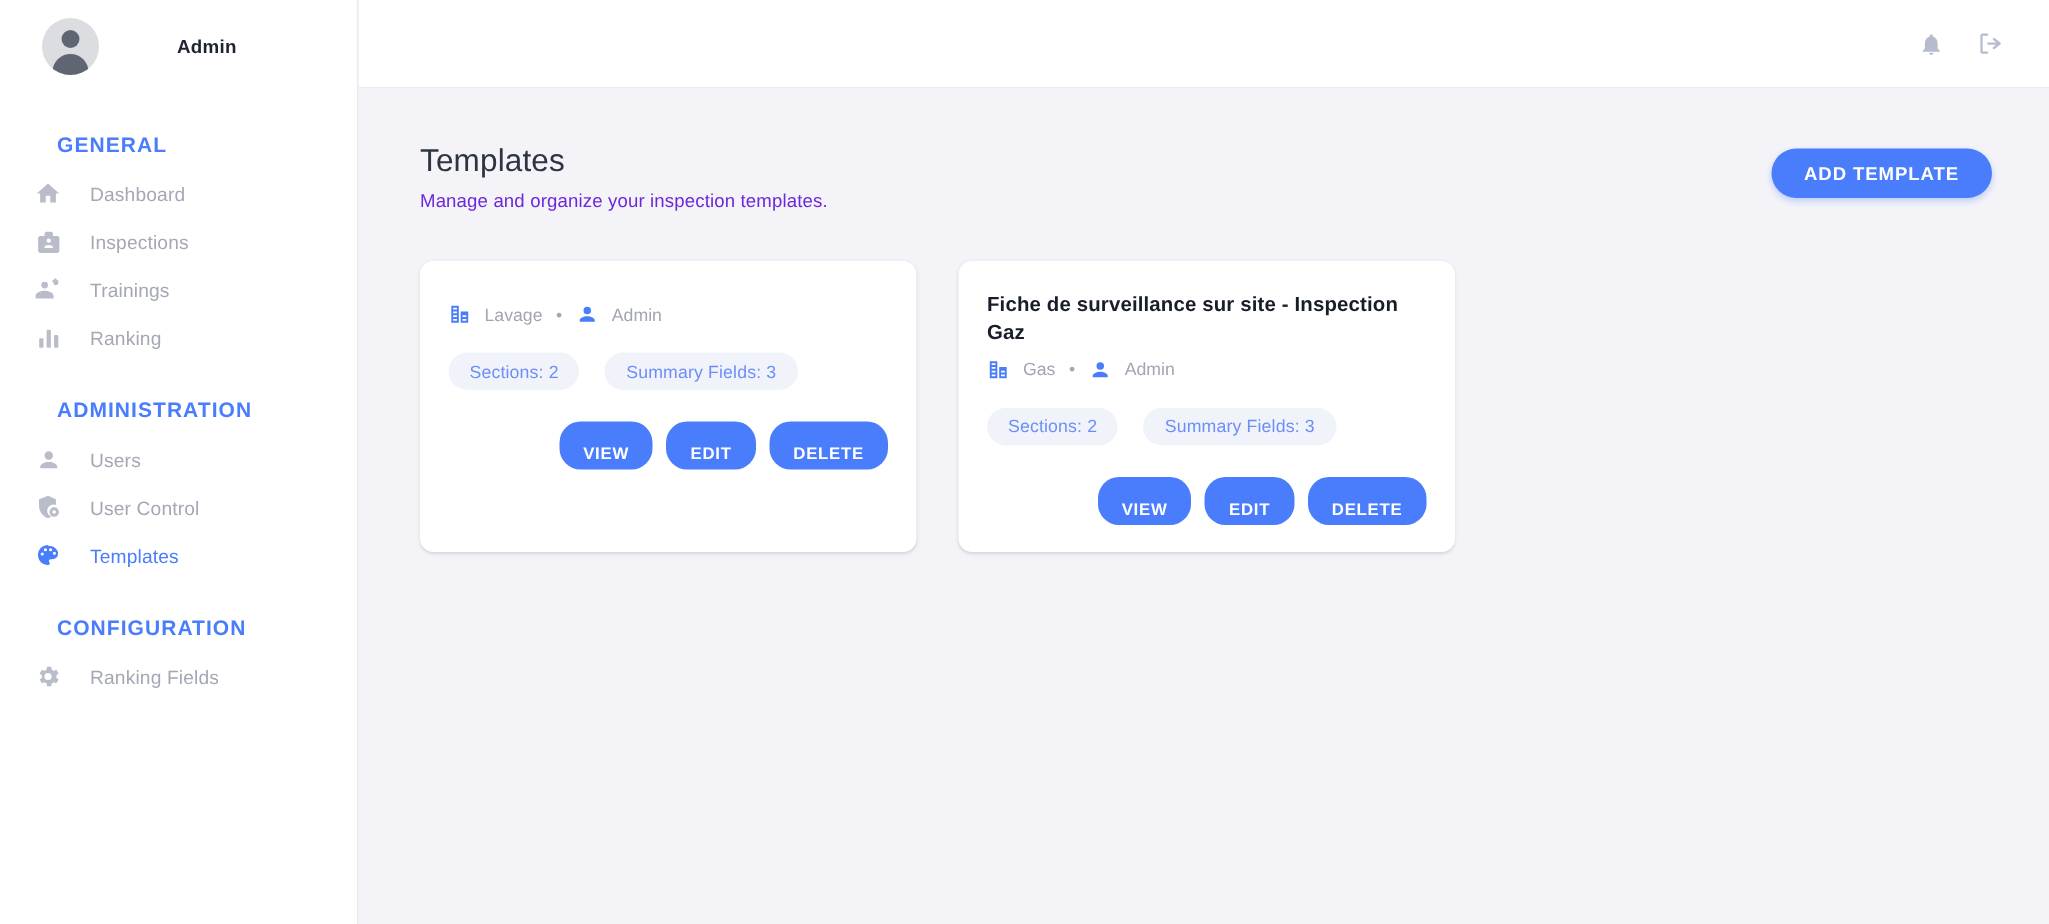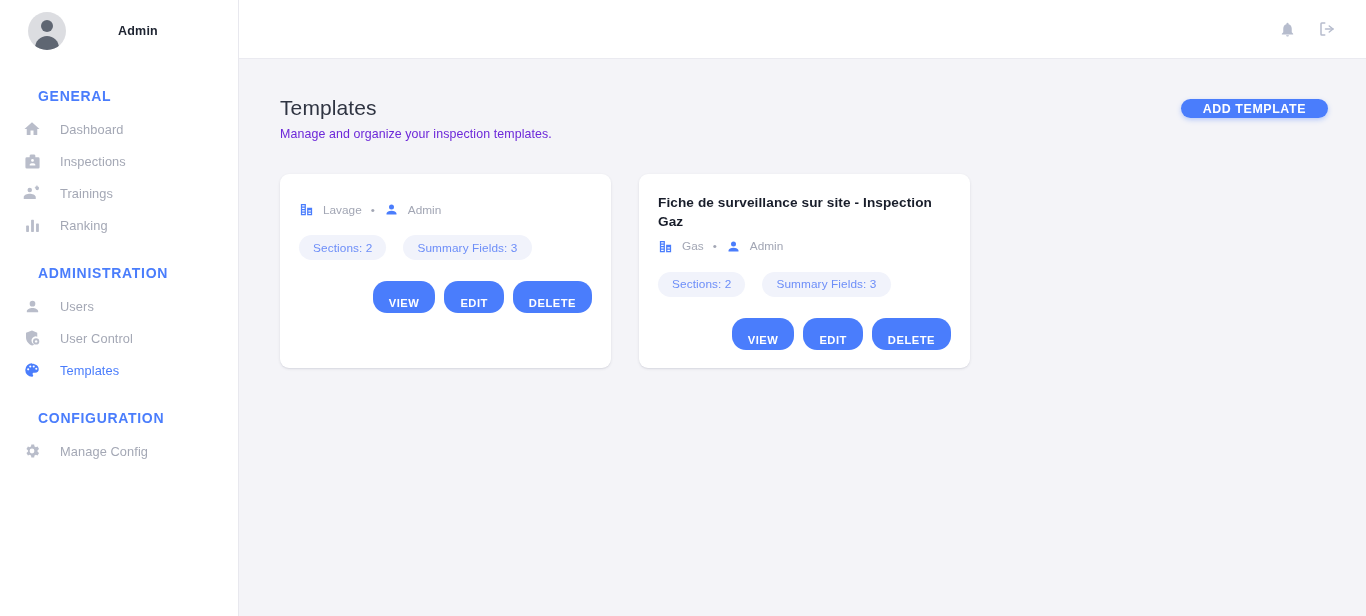--- a/index.html
+++ b/index.html
@@ -143,21 +143,21 @@
     font-size:12.4px;
     color:#6d28d9;
     margin-top:6px;
     letter-spacing:.1px;
   }
   .btn-add {
     background:#4a7dfc;
     color:#ffffff;
     border:none;
     border-radius:20px;
-    height:19px;
+    height:33px;
     padding:0 22px;
     font-size:12.4px;
     font-weight:bold;
     letter-spacing:.6px;
     cursor:pointer;
     font-family:inherit;
     box-shadow:0 2px 5px rgba(74,125,252,.35);
     margin-top:4px;
   }
 
@@ -320,21 +320,21 @@
           </div>
         </div>
         <div class="nav-group">
           <div class="nav-section-label">CONFIGURATION</div>
           <div class="nav-item">
             <span class="nav-icon">
               <svg width="18" height="18" viewBox="0 0 24 24" fill="currentColor">
                 <path d="M19.4 13a7.7 7.7 0 0 0 0-2l2-1.6-2-3.4-2.4 1a7.6 7.6 0 0 0-1.7-1l-.4-2.6h-3.8l-.4 2.6c-.6.25-1.2.58-1.7 1l-2.4-1-2 3.4L6.6 11a7.7 7.7 0 0 0 0 2l-2 1.6 2 3.4 2.4-1c.5.42 1.1.75 1.7 1l.4 2.6h3.8l.4-2.6c.6-.25 1.2-.58 1.7-1l2.4 1 2-3.4-2-1.6zM12 15.2A3.2 3.2 0 1 1 12 8.8a3.2 3.2 0 0 1 0 6.4z"></path>
               </svg>
             </span>
-            <span class="nav-label">Manage Config</span>
+            <span class="nav-label">Ranking Fields</span>
           </div>
         </div>
       </nav>
   </aside>
 
   <section class="main">
 
     <header class="topbar">
       <div class="topbar-icon">
         <svg width="17" height="17" viewBox="0 0 24 24" fill="currentColor">

